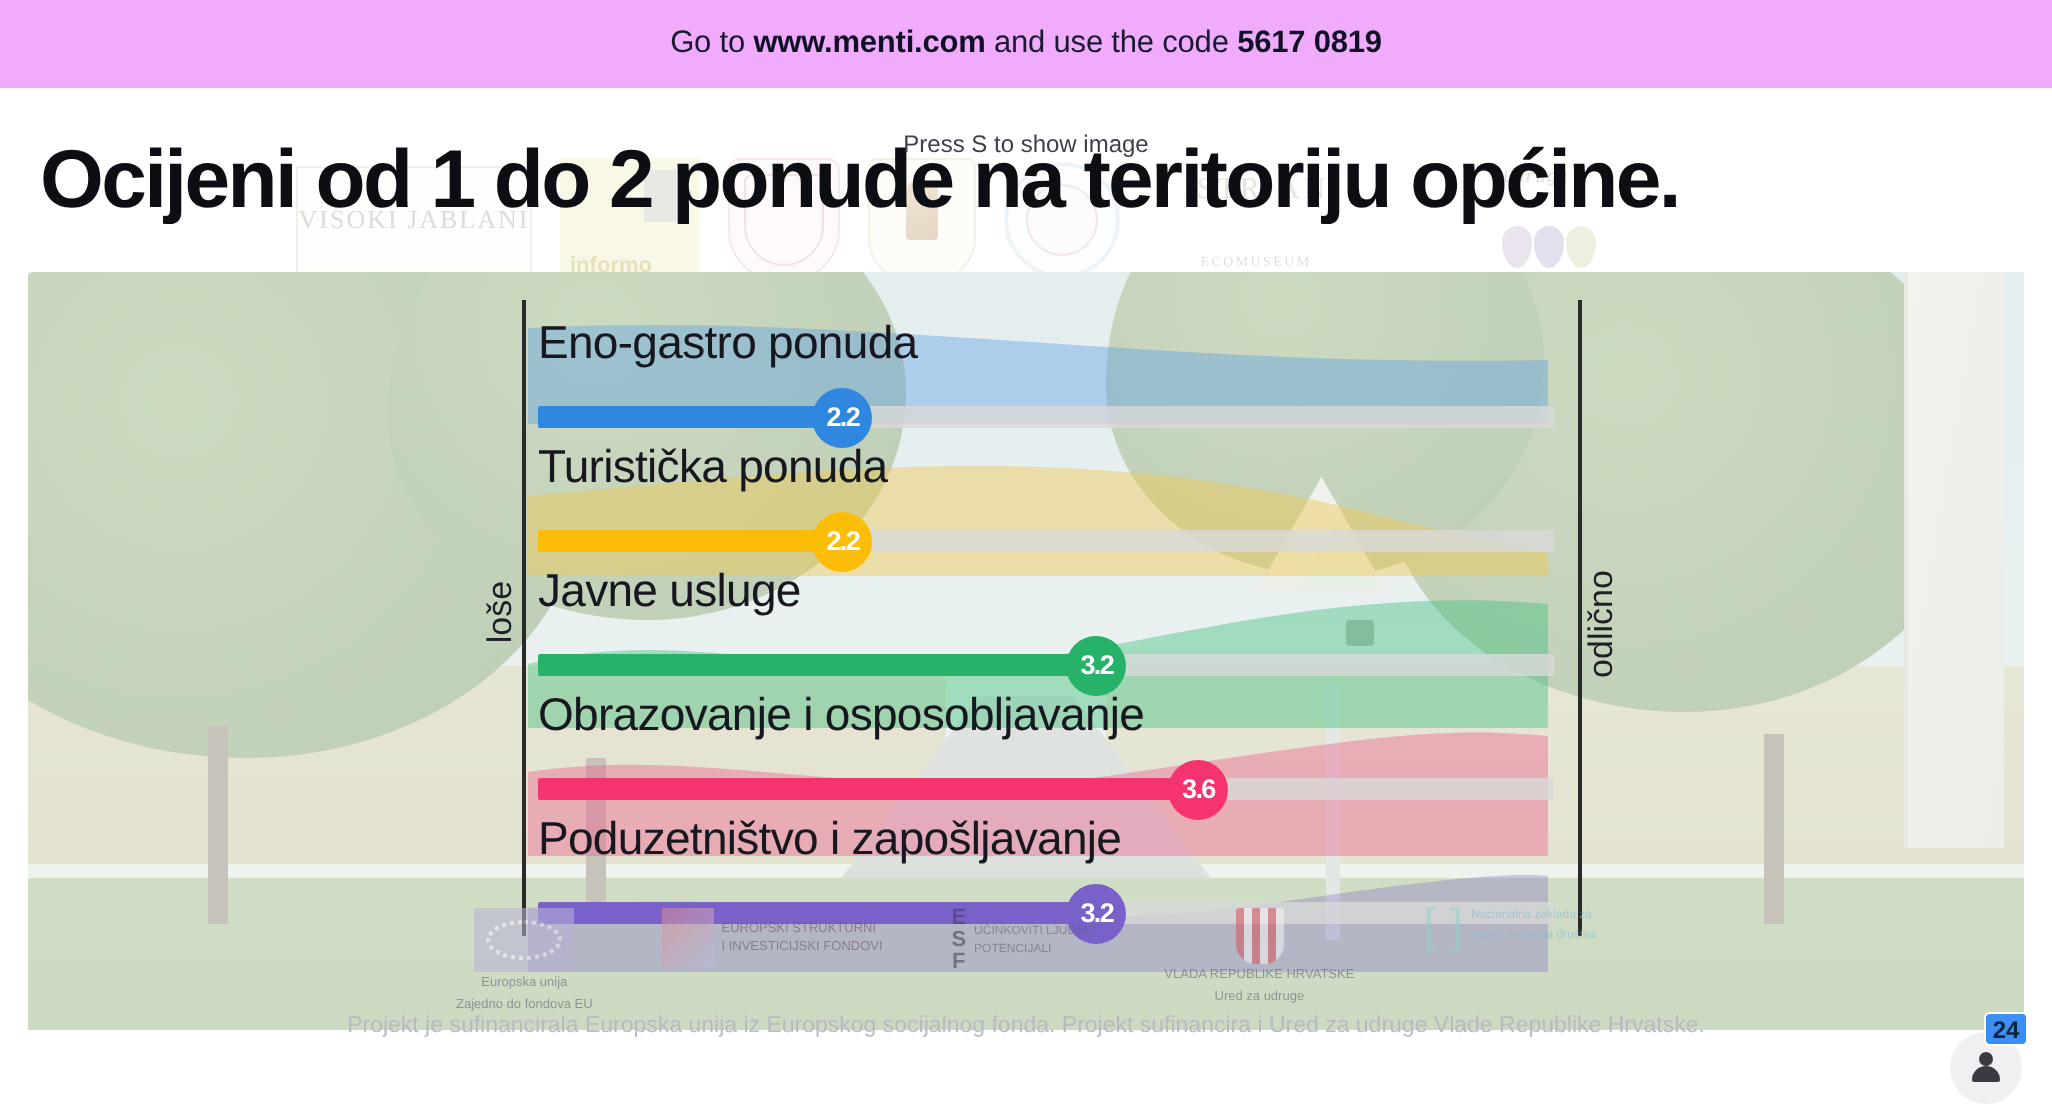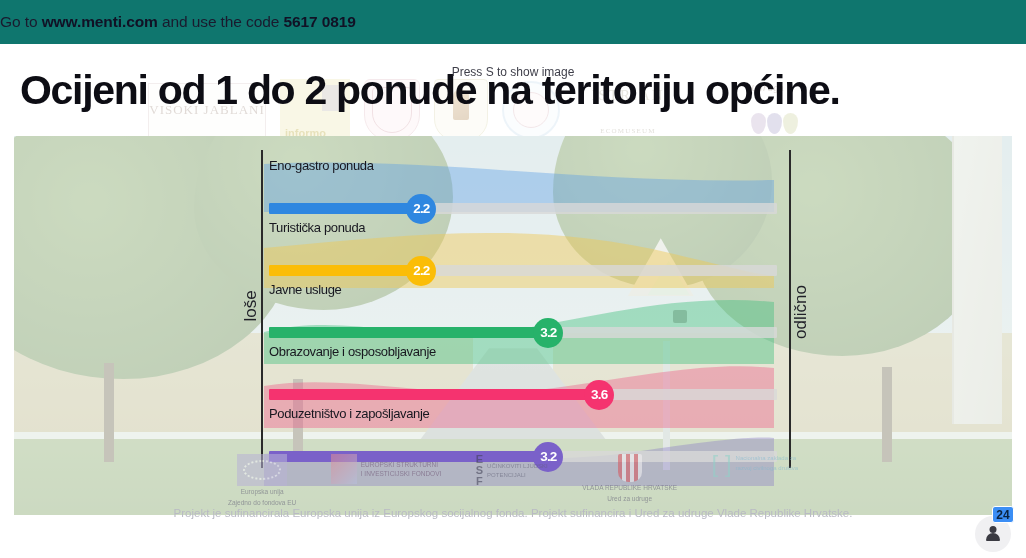--- a/index.html
+++ b/index.html
@@ -19,24 +19,24 @@
     background: #ffffff;
     overflow: hidden;
   }
 
   
   .menti-bar {
     position: absolute;
     top: 0; left: 0;
     width: 1026px;
     height: 44px;
-    background: #0f766e;
+    background: #f0abfc;
     display: flex;
     align-items: center;
-    justify-content: flex-start;
+    justify-content: center;
   }
   .menti-text {
     font-size: 15.5px;
     color: #1a1a2e;
     letter-spacing: -0.1px;
     white-space: nowrap;
   }
   .menti-text .strong {
     font-weight: bold;
     color: #111125;
@@ -301,21 +301,21 @@
   
   .row {
     position: absolute;
     left: 255px;
     width: 510px;
     height: 62px;
   }
   .row-label {
     position: absolute;
     left: 0; top: 0;
-    font-size: 13px;
+    font-size: 23px;
     color: #17171f;
     letter-spacing: -0.35px;
     white-space: nowrap;
   }
   .track {
     position: absolute;
     left: 0; bottom: 6px;
     width: 508px;
     height: 11px;
     background: rgba(216,216,216,0.80);

